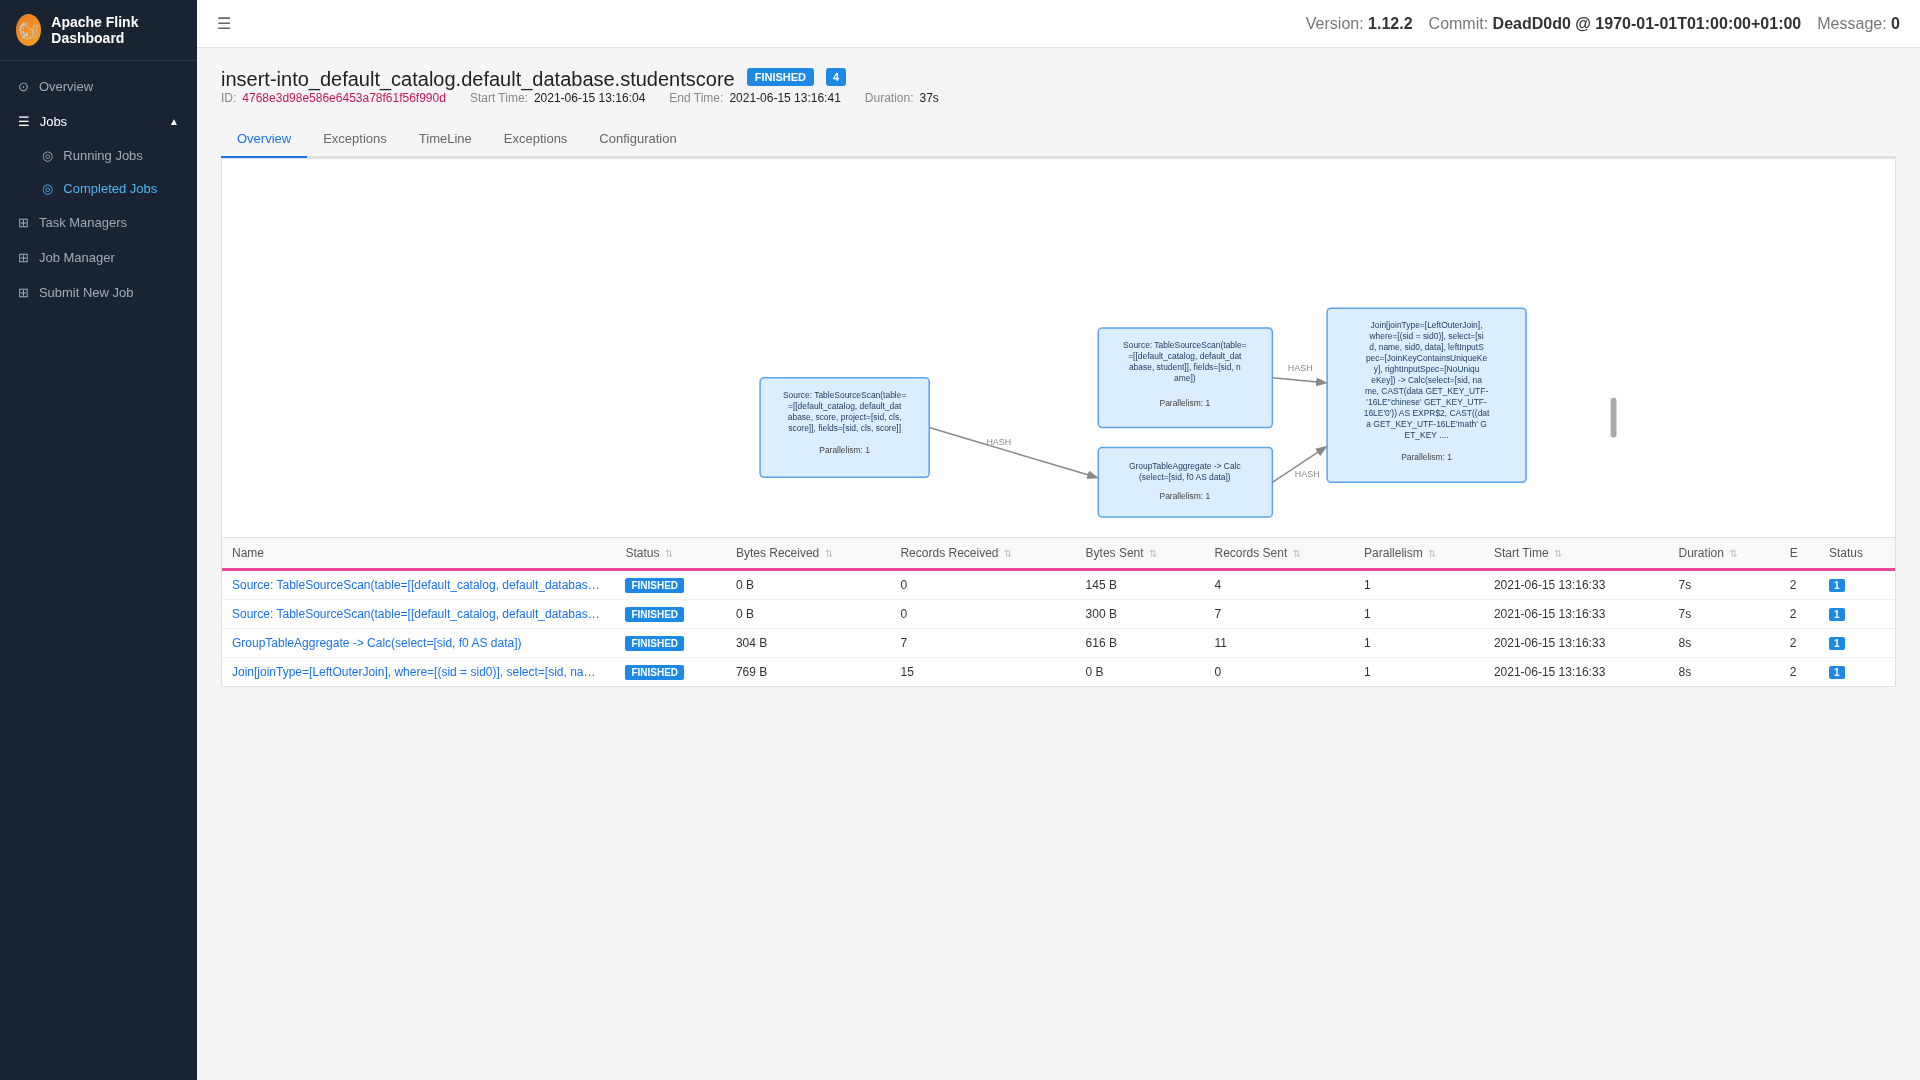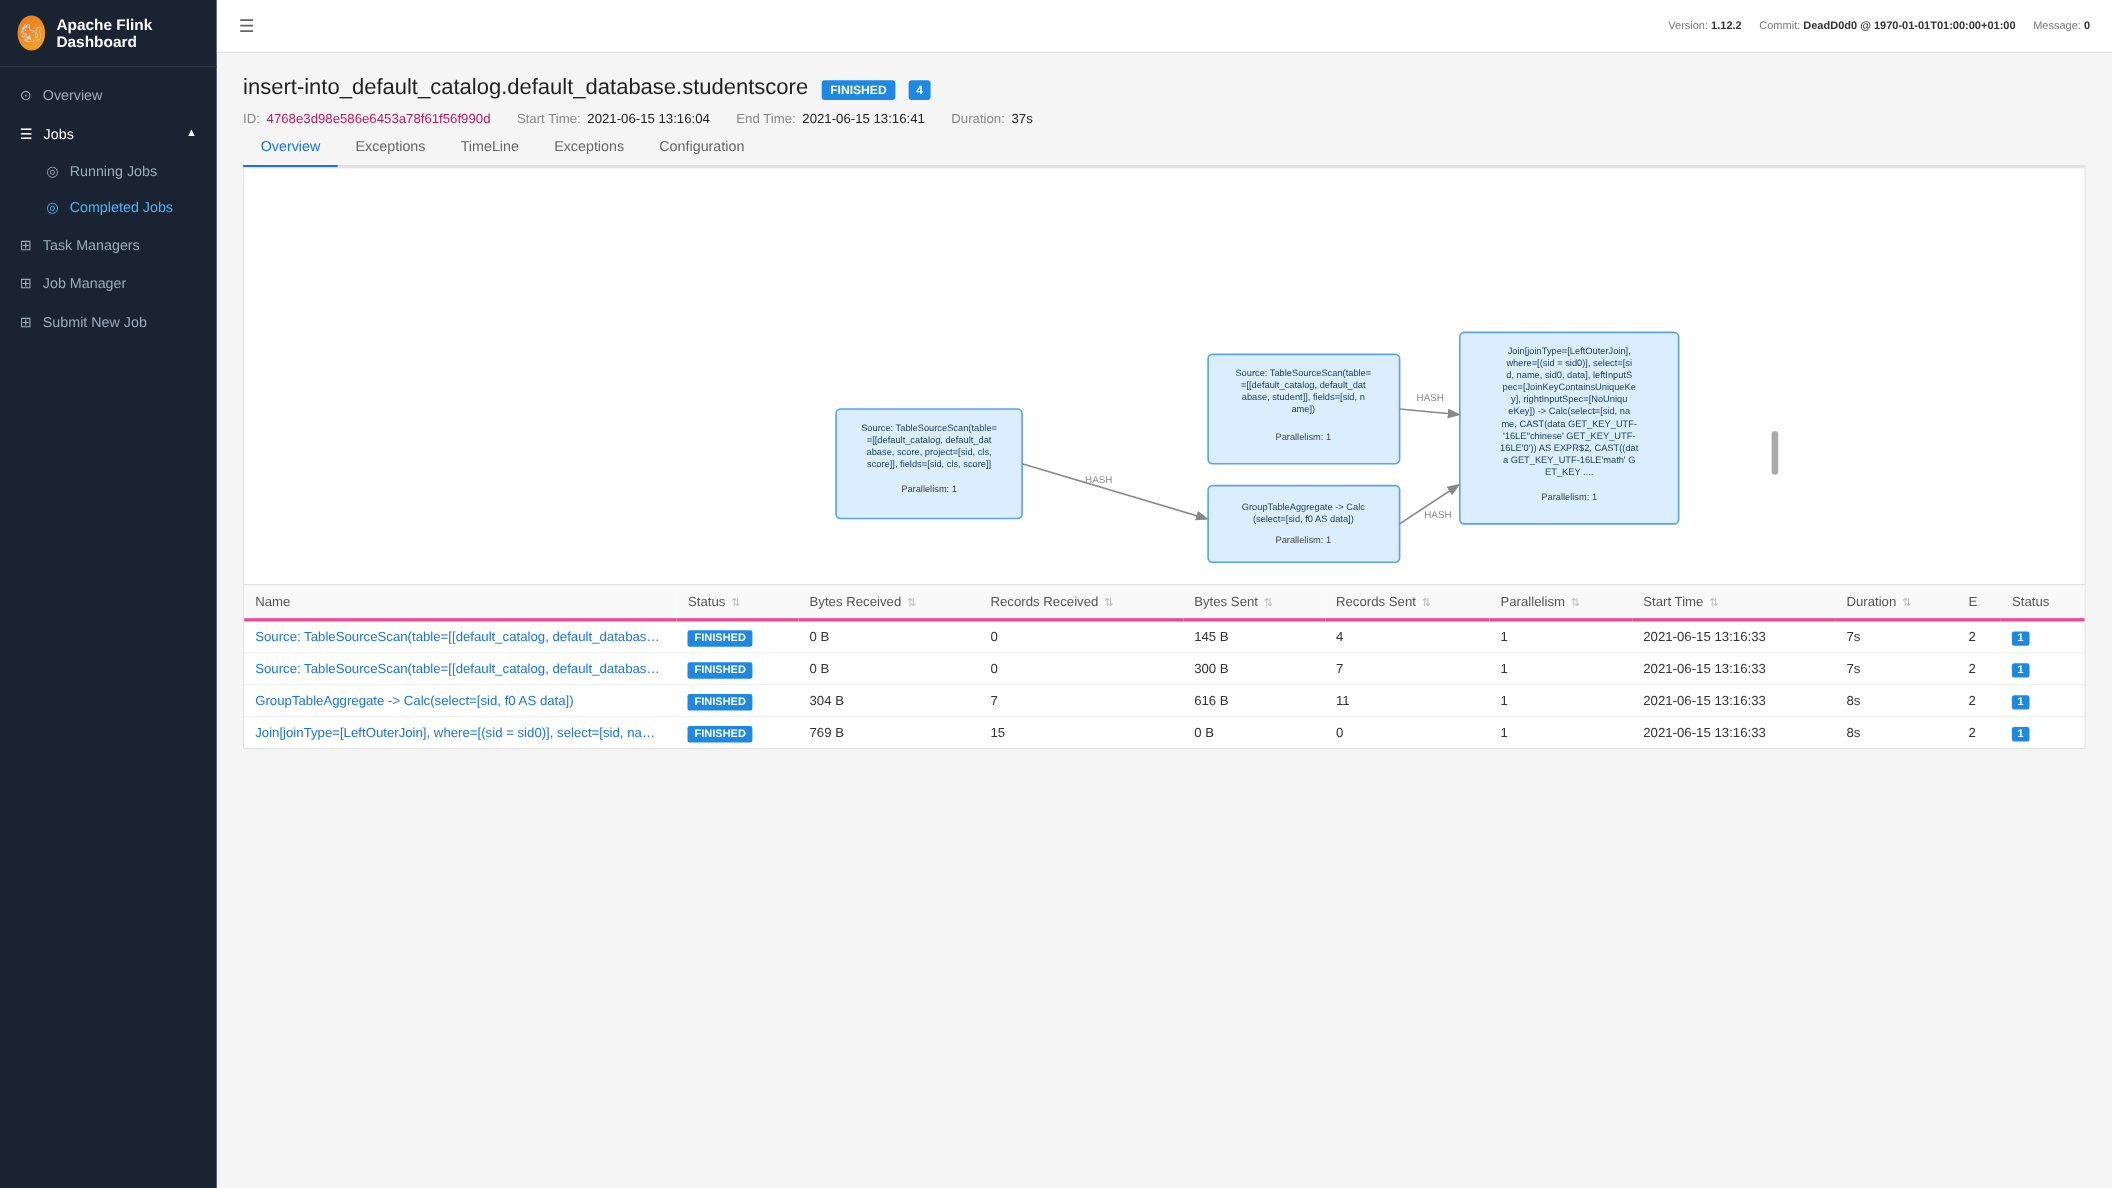--- a/index.html
+++ b/index.html
@@ -17,33 +17,33 @@
     .sidebar-sub-item { display: flex; align-items: center; gap: 10px; padding: 9px 18px 9px 42px; cursor: pointer; color: #9aacbb; font-size: 13px; }
     .sidebar-sub-item.active { color: #4db6f5; }
 
     
     .main { flex: 1; display: flex; flex-direction: column; overflow: hidden; }
 
     
     .topbar { background: #fff; border-bottom: 1px solid #e0e0e0; padding: 0 20px; height: 48px; display: flex; align-items: center; gap: 20px; flex-shrink: 0; }
     .topbar-menu-icon { cursor: pointer; color: #666; font-size: 16px; }
     .topbar-spacer { flex: 1; }
-    .topbar-info { font-size: 10px; color: #555; display: flex; gap: 16px; }
+    .topbar-info { font-size: 16px; color: #555; display: flex; gap: 16px; }
     .topbar-info span { color: #777; }
     .topbar-info strong { color: #333; }
 
     
     .content { flex: 1; overflow-y: auto; padding: 20px 24px; }
 
     
-    .job-title-row { display: flex; align-items: flex-end; gap: 12px; margin-bottom: 10px; }
+    .job-title-row { display: flex; align-items: flex-start; gap: 12px; }
     .job-title { font-size: 20px; font-weight: 400; color: #222; }
     .badge-finished { background: #1e88e5; color: #fff; font-size: 11px; font-weight: 700; padding: 3px 8px; border-radius: 3px; }
     .badge-count { background: #1e88e5; color: #fff; font-size: 11px; font-weight: 700; padding: 3px 7px; border-radius: 3px; }
-    .job-meta { display: flex; align-items: center; gap: 24px; margin-bottom: 0; font-size: 12px; color: #555; }
+    .job-meta { display: flex; align-items: center; gap: 24px; margin-bottom: 16px; font-size: 12px; color: #555; }
     .job-meta-item { display: flex; gap: 6px; }
     .job-meta-label { color: #888; }
     .job-meta-value { color: #be185d; font-weight: 500; }
     .job-meta-value.dark { color: #222; }
 
     
     .tabs { display: flex; border-bottom: 2px solid #e0e0e0; margin-bottom: 0; }
     .tab { padding: 10px 16px; cursor: pointer; font-size: 13px; color: #666; border-bottom: 2px solid transparent; margin-bottom: -2px; }
     .tab.active { color: #1a73e8; border-bottom: 2px solid #1a73e8; font-weight: 500; }
 

